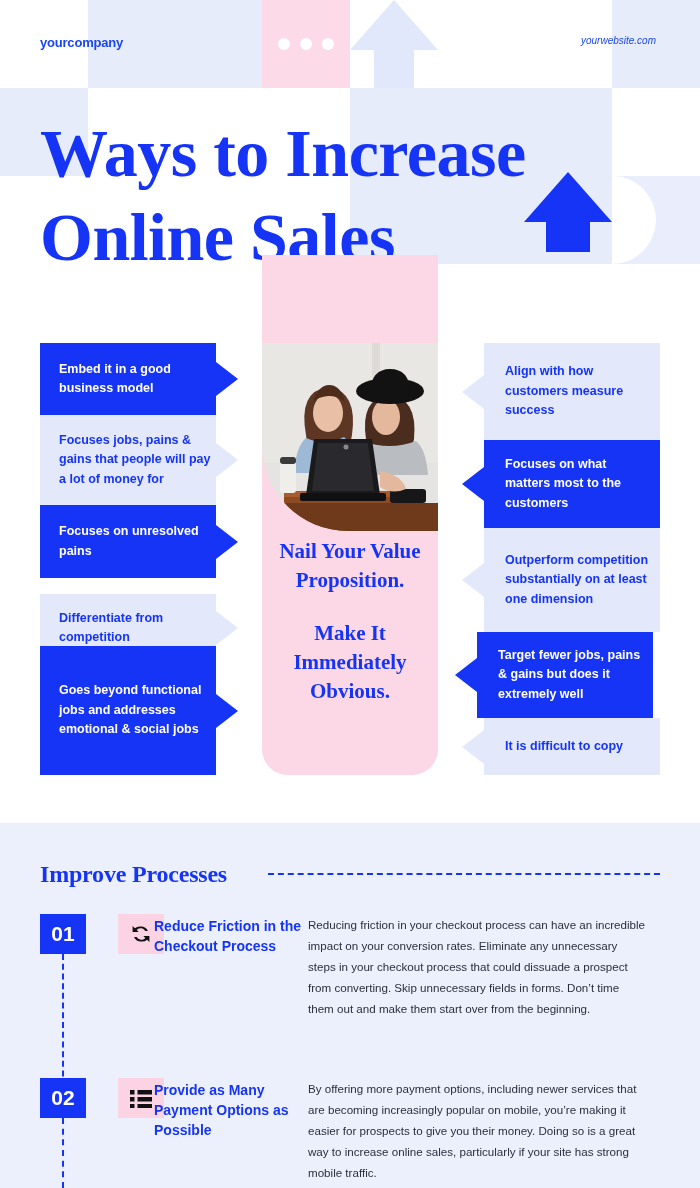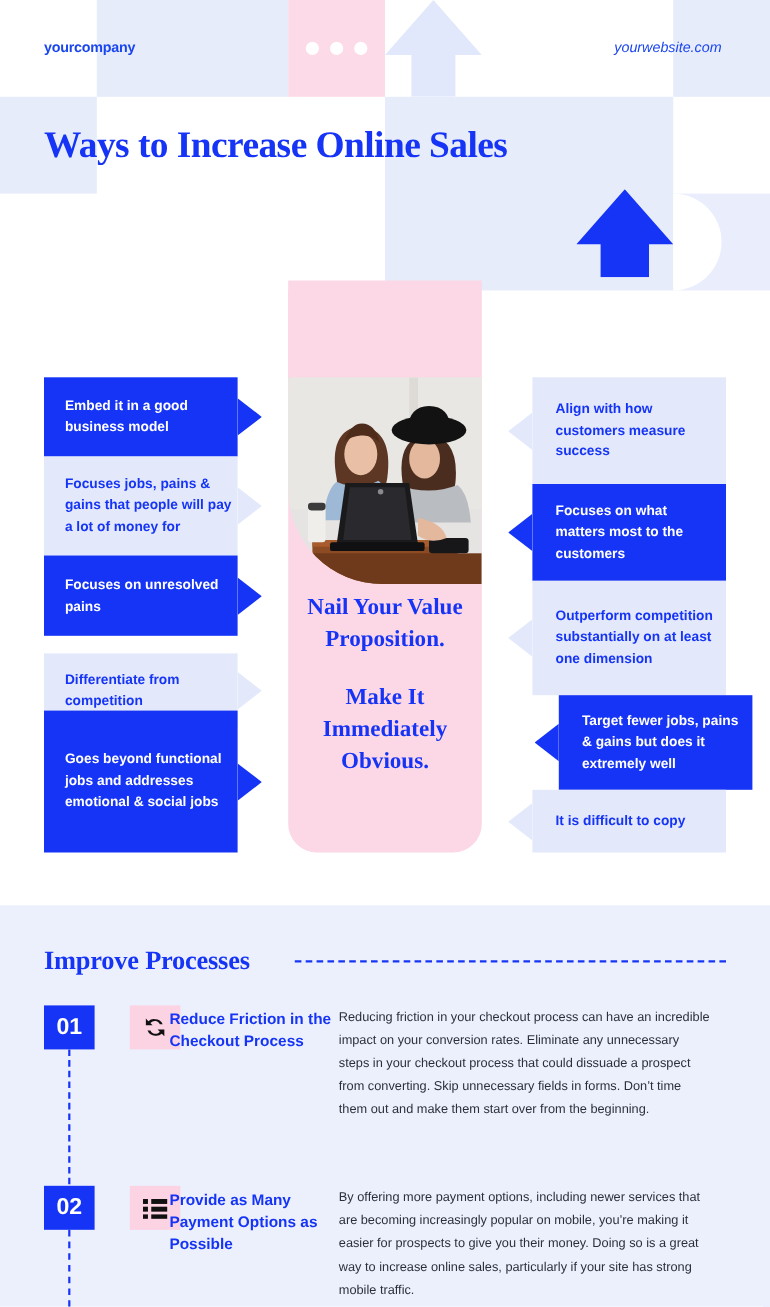--- a/index.html
+++ b/index.html
@@ -43,28 +43,28 @@
   .arrow-pale { position: absolute; left: 350px; top: -6px; width: 88px; height: 94px; }
   
   .arrow-blue { position: absolute; left: 524px; top: 172px; width: 88px; height: 80px; }
 
   .company {
     position: absolute; left: 40px; top: 35px;
     font-size: 13px; font-weight: bold; color: #1a46f0; letter-spacing: -0.2px;
   }
   .website {
     position: absolute; right: 44px; top: 35px;
-    font-size: 13px; font-style: italic; color: #1a46f0;
+    font-size: 10px; font-style: italic; color: #1a46f0;
   }
 
   .title {
     position: absolute; left: 40px; top: 112px; width: 560px;
     font-family: "Liberation Serif", "DejaVu Serif", serif;
     font-weight: bold;
-    font-size: 34px;
+    font-size: 68px;
     line-height: 1.23;
     color: #1634f5;
     letter-spacing: -0.5px;
   }
 
   
   .cols { position: absolute; left: 0; top: 255px; width: 700px; height: 520px; }
 
   
   .center-panel {
@@ -297,21 +297,21 @@
 
       <div class="banner rb fill-pale" style="left:484px;top:273px;height:104px;">
         <svg class="notch" viewBox="0 0 22 34">
             <polygon points="22,0 0,17 22,34" fill="#e3e9fb"></polygon>
           </svg>
         <div class="body">
             <span class="banner-text">Outperform competition substantially on at least one dimension</span>
           </div>
       </div>
 
-      <div class="banner rb fill-blue" style="left:508px;top:377px;height:86px;">
+      <div class="banner rb fill-blue" style="left:477px;top:377px;height:86px;">
         <svg class="notch" viewBox="0 0 22 34">
             <polygon points="22,0 0,17 22,34" fill="#1634f5"></polygon>
           </svg>
         <div class="body">
             <span class="banner-text">Target fewer jobs, pains &amp; gains but does it extremely well</span>
           </div>
       </div>
 
       <div class="banner rb fill-pale" style="left:484px;top:463px;height:57px;">
         <svg class="notch" viewBox="0 0 22 34">

